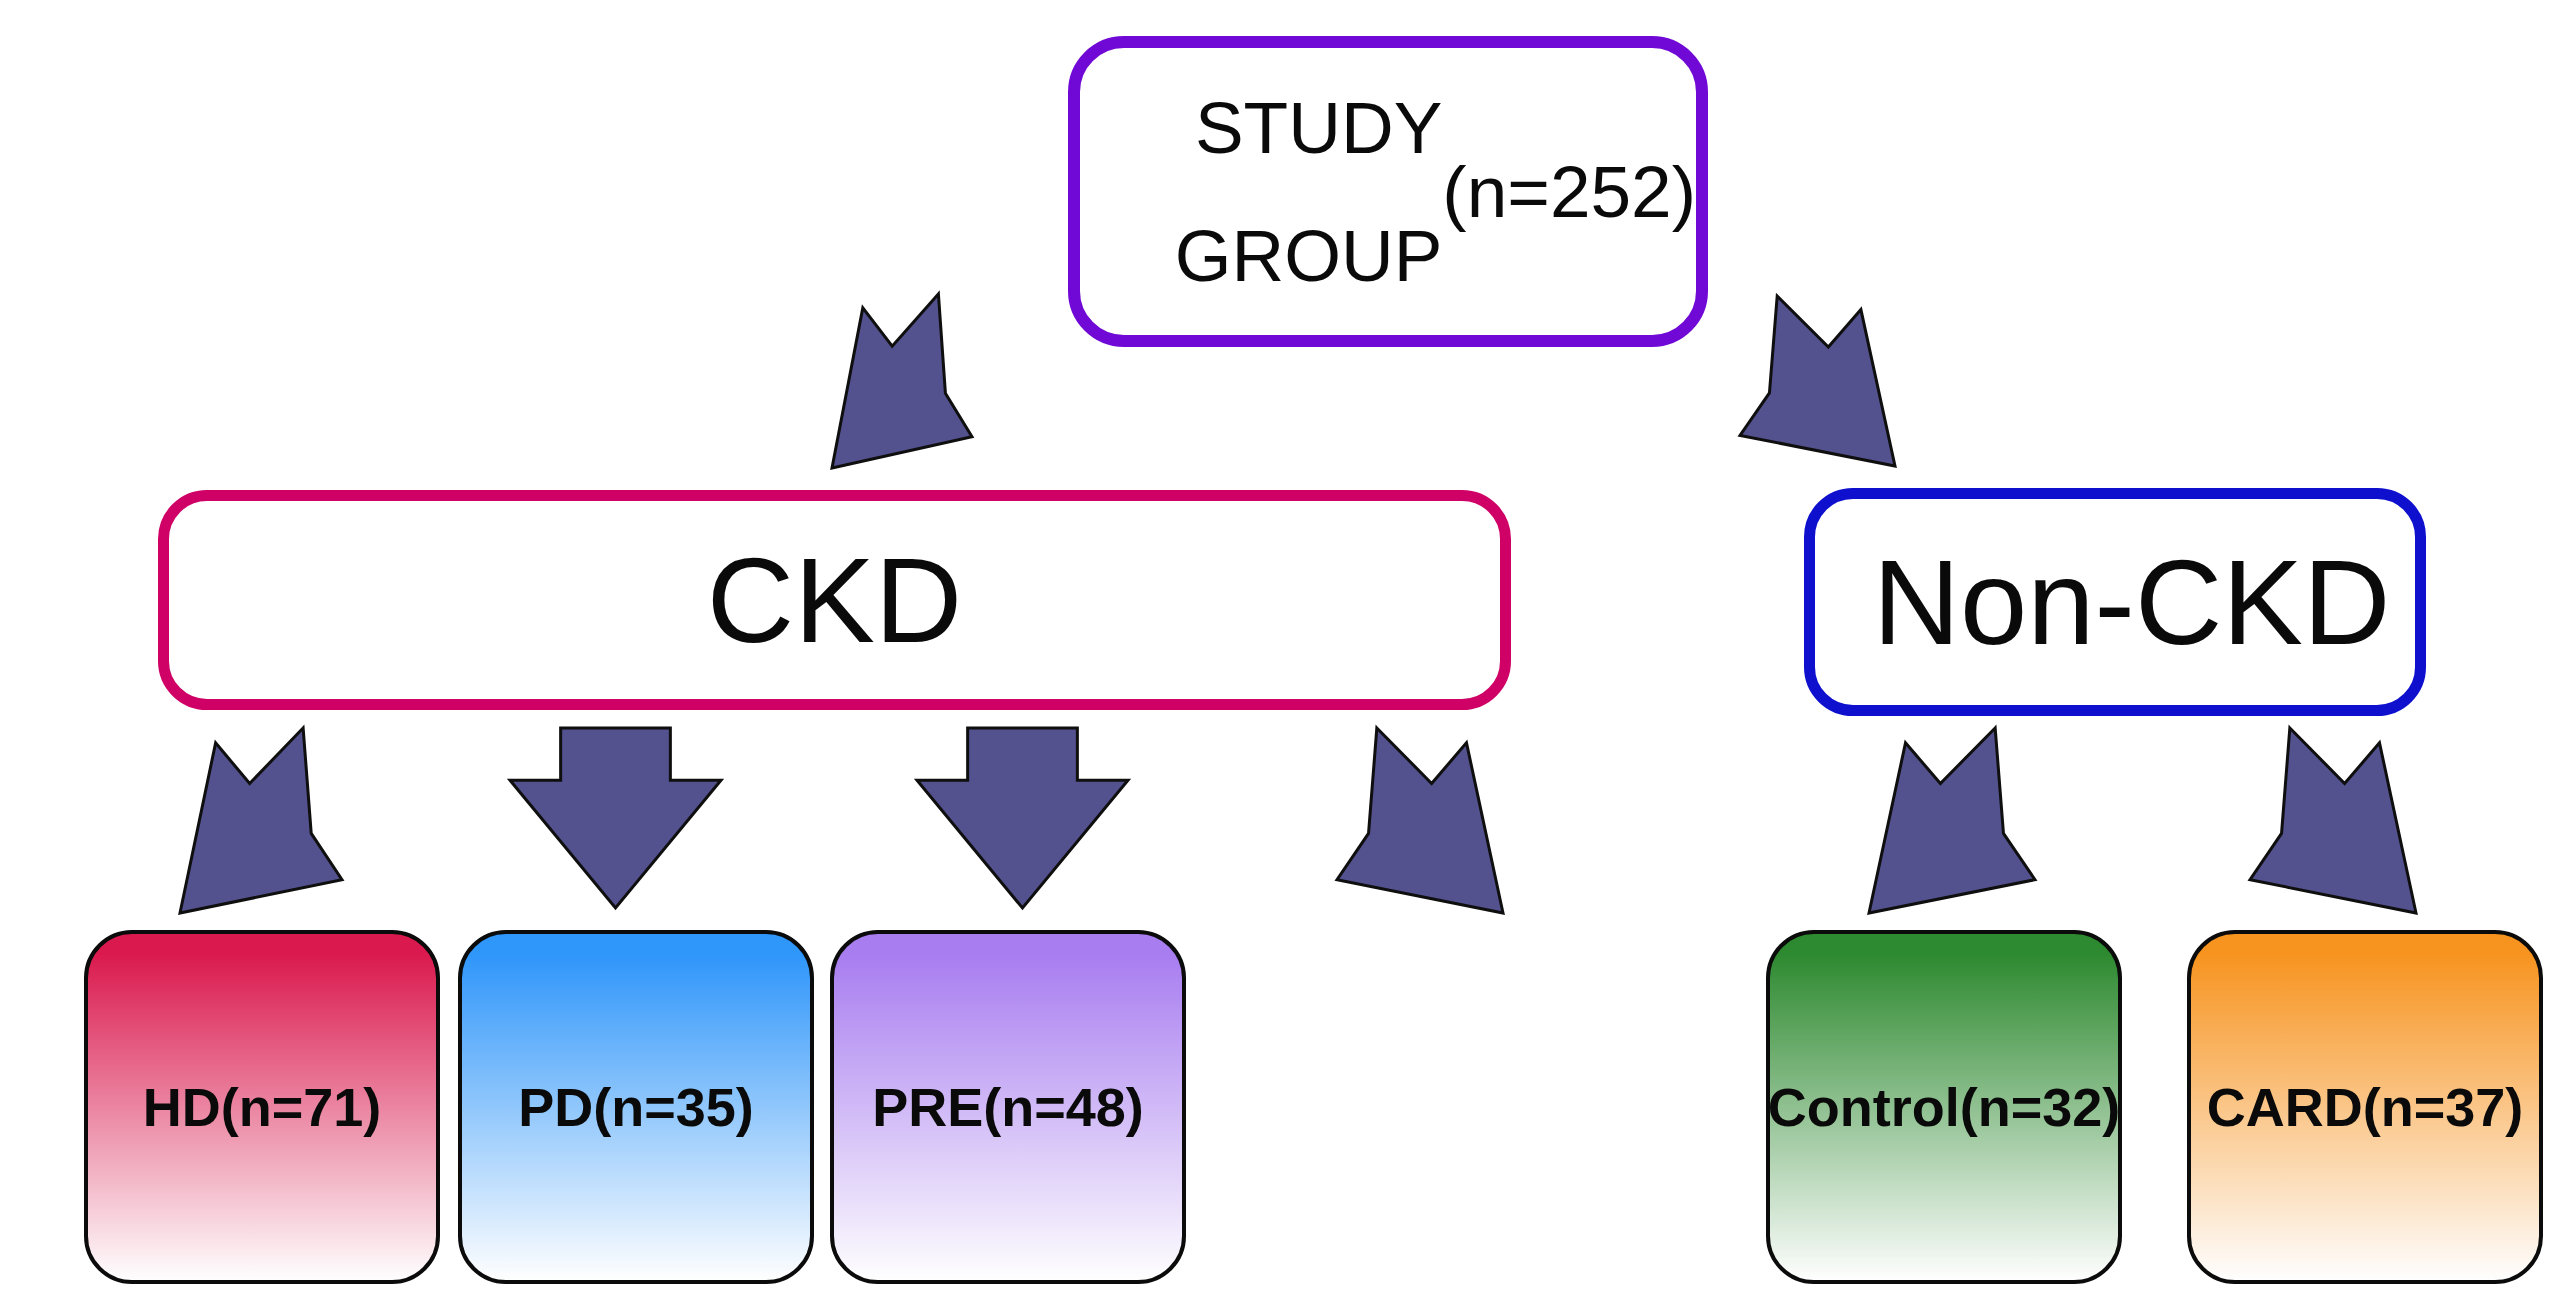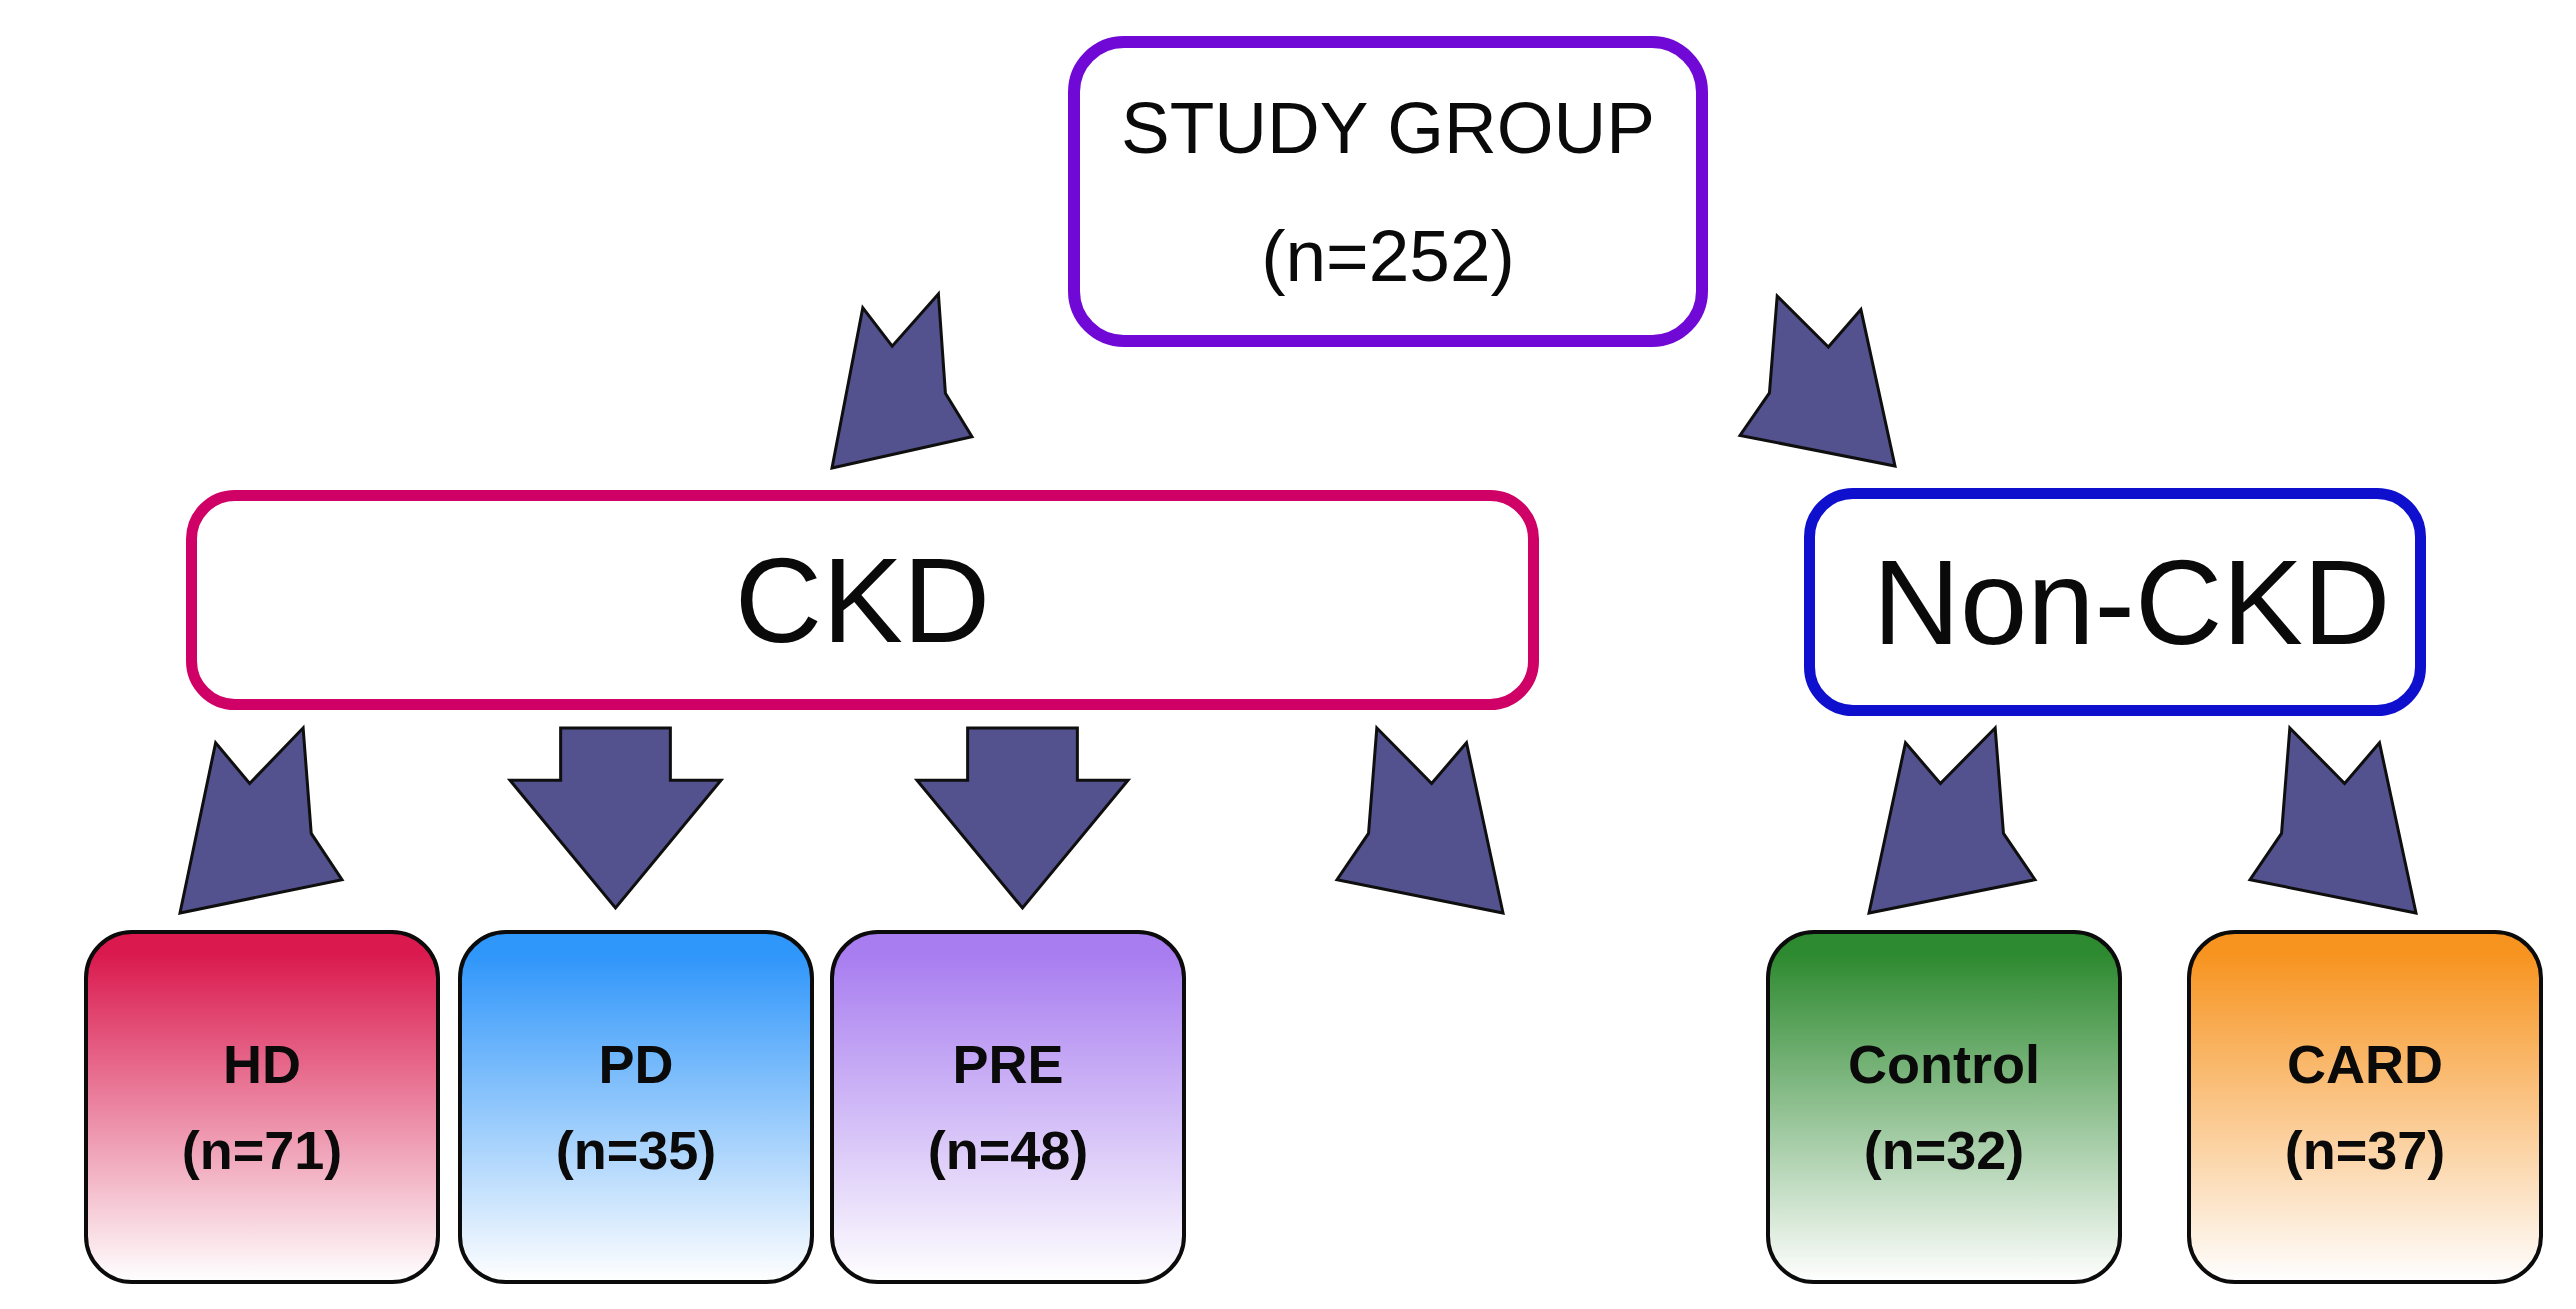--- a/index.html
+++ b/index.html
@@ -12,31 +12,31 @@
     position: relative;
     width: 2576px;
     height: 1309px;
     background: #ffffff;
     overflow: hidden;
   }
   .node {
     position: absolute;
     box-sizing: border-box;
     display: flex;
-    flex-direction: column;
+    flex-direction: row;
     align-items: center;
     justify-content: center;
-    text-align: left;
+    text-align: right;
     color: #0a0a0a;
     background: #ffffff;
   }
   
   .outline-box { border-style: solid; border-radius: 56px; }
   #study-box  { left: 1068px; top: 36px;  width: 640px;  height: 311px; border-width: 12px; }
-  #ckd-box    { left: 158px;  top: 490px; width: 1353px; height: 220px; border-width: 11px; border-radius: 49px; margin-left: 28px; }
+  #ckd-box    { left: 158px;  top: 490px; width: 1353px; height: 220px; border-width: 11px; border-radius: 49px; }
   #nonckd-box { left: 1804px; top: 488px; width: 622px;  height: 228px; border-width: 11px; border-radius: 49px; padding-left: 33px; }
   #study-box .line { font-size: 73px; line-height: 128px; font-weight: 400; }
   .big-label { font-size: 121px; font-weight: 400; line-height: 1; }
   
   .leaf {
     top: 930px;
     width: 356px;
     height: 354px;
     border: 4.3px solid #0b0b0b;
     border-radius: 48px;

